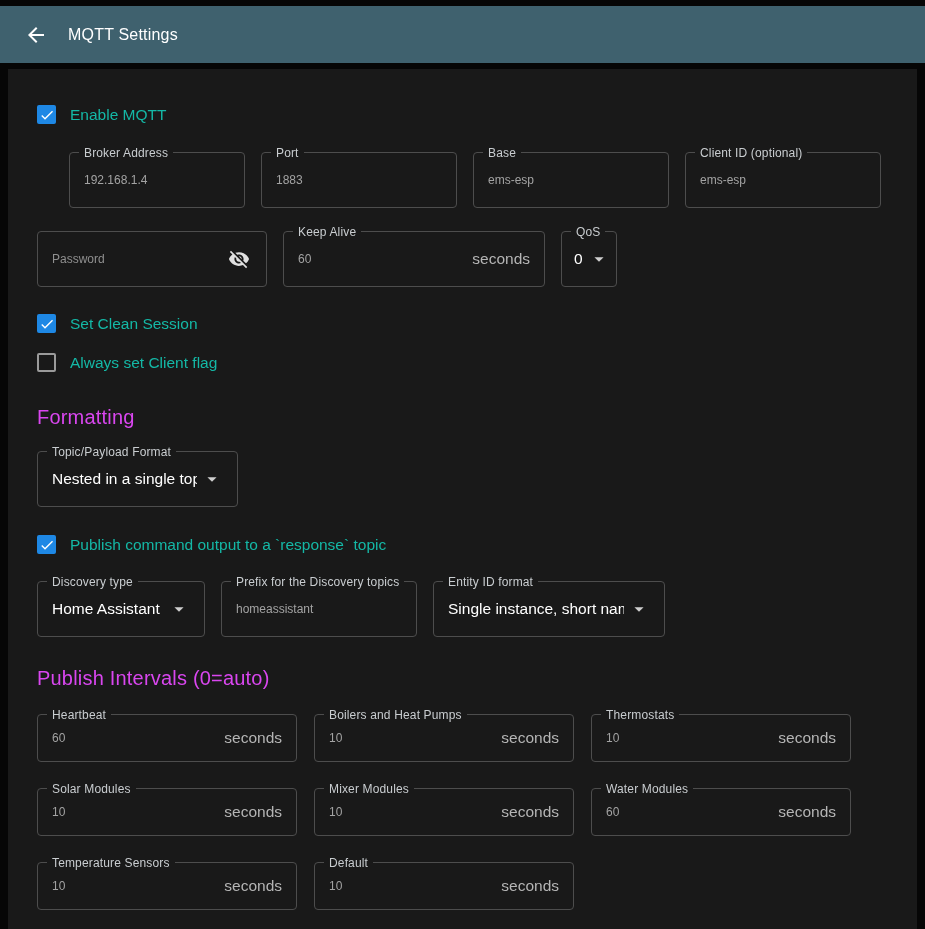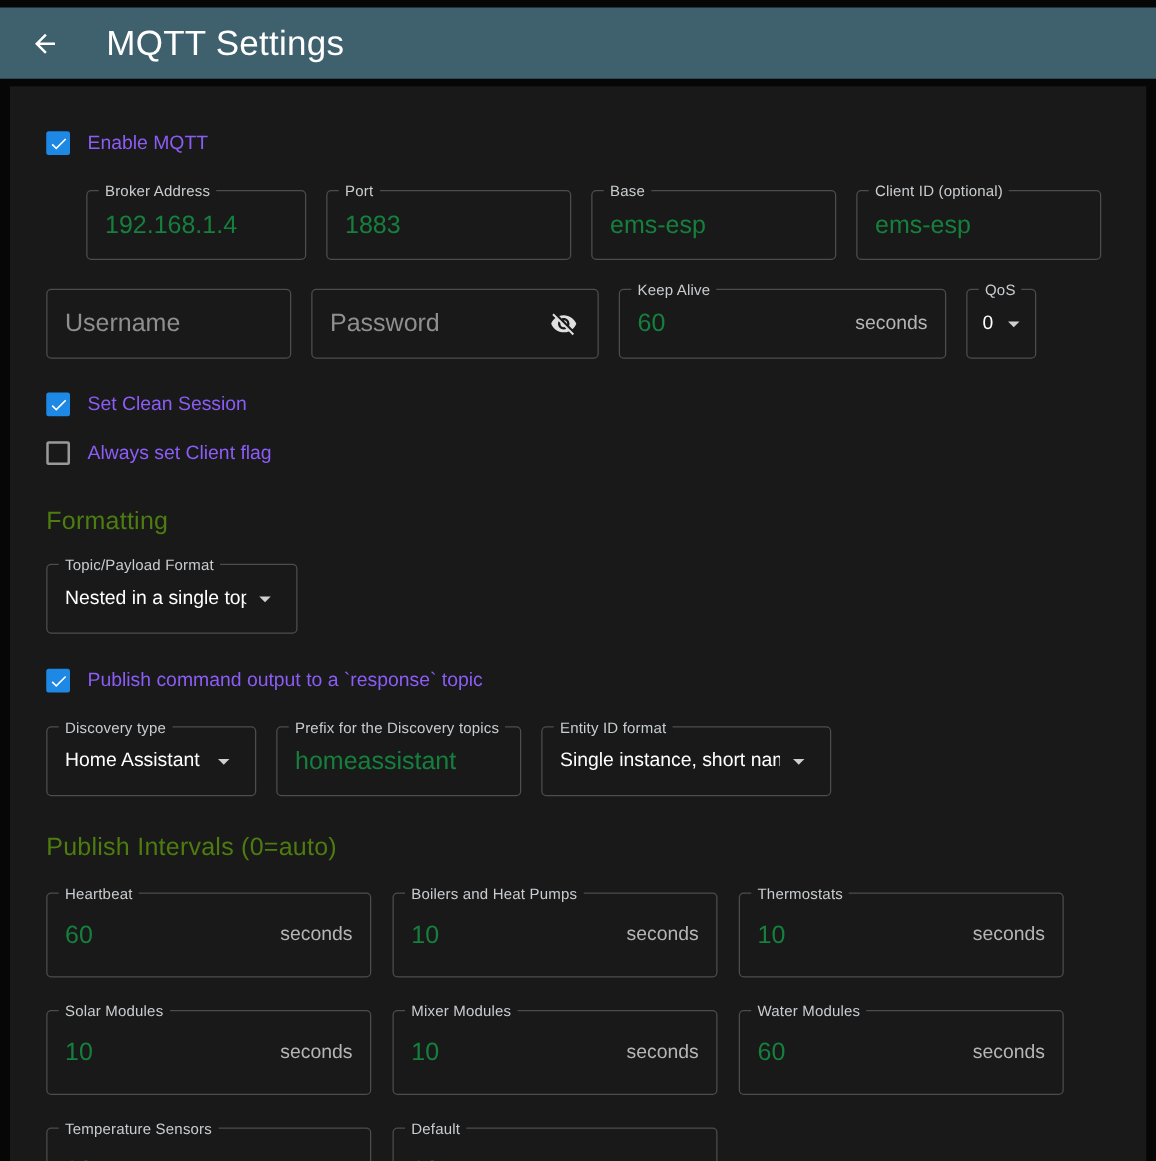--- a/index.html
+++ b/index.html
@@ -19,39 +19,39 @@
     display: flex;
     align-items: center;
     padding: 0 14px;
   }
   .back-btn {
     background: none; border: none; cursor: pointer;
     width: 44px; height: 44px;
     display: flex; align-items: center; justify-content: center;
   }
   .back-btn svg { width: 24px; height: 24px; fill: #fff; }
-  .appbar h1 { font-size: 28px; font-weight: 500; margin-left: 27px; letter-spacing: .2px; color: #fff; }
+  .appbar h1 { font-size: 16px; font-weight: 500; margin-left: 10px; letter-spacing: .2px; color: #fff; }
 
   .content {
     margin: 6px 8px 0;
     background: #191919;
     min-height: 860px;
     padding: 36px 29px 40px;
   }
 
   .check-row { display: flex; align-items: center; gap: 14px; }
   .cb {
     width: 19px; height: 19px; border-radius: 2px; cursor: pointer;
     display: flex; align-items: center; justify-content: center; flex: 0 0 auto;
   }
   .cb.checked { background: #1e88e5; }
   .cb.unchecked { border: 2px solid #9a9a9a; background: transparent; }
   .cb svg { width: 16px; height: 16px; fill: #fff; display: none; }
   .cb.checked svg { display: block; }
-  .check-label { font-size: 15.5px; color: #8b5cf6; }
+  .check-label { font-size: 15.5px; color: #14b8a6; }
 
   .row { display: flex; gap: 16px; }
 
   .field {
     position: relative;
     height: 56px;
     border: 1px solid #4d4d4d;
     border-radius: 4px;
     display: flex;
     align-items: center;
@@ -59,55 +59,55 @@
   }
   .field .notch {
     position: absolute; top: -7px; left: 9px;
     background: #191919; padding: 0 5px;
     font-size: 12px; color: #c9cdd0; line-height: 14px; letter-spacing: .15px;
     white-space: nowrap;
   }
   .field input {
     flex: 1; min-width: 0;
     background: transparent; border: none; outline: none;
-    color: #15803d; font-size: 20px; font-family: inherit;
+    color: #a3a3a3; font-size: 12px; font-family: inherit;
   }
   .field input::placeholder { color: #8f8f8f; opacity: 1; }
   .field .suffix { color: #b5b5b5; font-size: 15.5px; margin-left: 8px; white-space: nowrap; }
   .field .sel-value { font-size: 15.5px; color: #fff; flex: 1; white-space: nowrap; overflow: hidden; }
   .field .caret { display: flex; margin-left: 4px; }
   .field .caret svg { width: 22px; height: 22px; fill: #cfcfcf; }
   .icon-btn { background: none; border: none; cursor: pointer; padding: 2px; display: flex; }
   .icon-btn svg { width: 22px; height: 22px; fill: #e0e0e0; }
 
   .w176 { width: 176px; } .w196 { width: 196px; } .w230 { width: 230px; }
   .w262 { width: 262px; } .w56  { width: 56px; padding: 0 6px 0 12px; }
   .w201 { width: 201px; } .w154 { width: 168px; justify-content: center; } .w232 { width: 232px; }
 
   .mb28 { margin-bottom: 28px; }
   .row1 { margin-bottom: 23px; padding-left: 32px; }
   .row2 { margin-bottom: 27px; }
   .retain-row { margin-top: 20px; }
 
-  .section { color: #4d7c0f; font-size: 20px; font-weight: 500; letter-spacing: .2px; }
+  .section { color: #d946ef; font-size: 20px; font-weight: 500; letter-spacing: .2px; }
   .sec-fmt { margin: 34px 0 22px; }
   .sec-int { margin: 30px 0 24px; }
 
   .topic-row { margin-bottom: 28px; }
   .resp-row  { margin-bottom: 27px; }
   .disc-row  { display: flex; gap: 16px; align-items: flex-start; }
   .disc-check { width: 205px; margin-top: 16px; }
 
   .grid {
     display: grid;
     grid-template-columns: repeat(3, 260px);
     column-gap: 17px;
     row-gap: 26px;
   }
-  .grid .field { height: 68px; justify-content: space-between; }
+  .grid .field { height: 48px; justify-content: space-between; }
 </style>
 </head>
 <body>
 
 <header class="appbar">
   <button class="back-btn">
     <svg viewBox="0 0 24 24">
         <path d="M20 11H7.83l5.59-5.59L12 4l-8 8 8 8 1.41-1.41L7.83 13H20v-2z"></path>
       </svg>
   </button>
@@ -138,23 +138,20 @@
       <span class="notch">Base</span>
       <input value="ems-esp" style="">
     </div>
     <div class="field w196">
       <span class="notch">Client ID (optional)</span>
       <input value="ems-esp" style="">
     </div>
   </div>
 
   <div class="row row2">
-    <div class="field w196">
-      <input placeholder="Username" style="">
-    </div>
     <div class="field w230">
       <input placeholder="Password" style="">
       <button class="icon-btn">
         <svg viewBox="0 0 24 24">
             <path d="M12 7c2.76 0 5 2.24 5 5 0 .65-.13 1.26-.36 1.83l2.92 2.92c1.51-1.26 2.7-2.89 3.43-4.75-1.73-4.39-6-7.5-11-7.5-1.4 0-2.74.25-3.98.7l2.16 2.16C10.74 7.13 11.35 7 12 7zM2 4.27l2.28 2.28.46.46C3.08 8.3 1.78 10.02 1 12c1.73 4.39 6 7.5 11 7.5 1.55 0 3.03-.3 4.38-.84l.42.42L19.73 22 21 20.73 3.27 3 2 4.27zM7.53 9.8l1.55 1.55c-.05.21-.08.43-.08.65 0 1.66 1.34 3 3 3 .22 0 .44-.03.65-.08l1.55 1.55c-.67.33-1.41.53-2.2.53-2.76 0-5-2.24-5-5 0-.79.2-1.53.53-2.2zm4.31-.78l3.15 3.15.02-.16c0-1.66-1.34-3-3-3l-.17.01z"></path>
           </svg>
       </button>
     </div>
     <div class="field w262">
       <span class="notch">Keep Alive</span>

